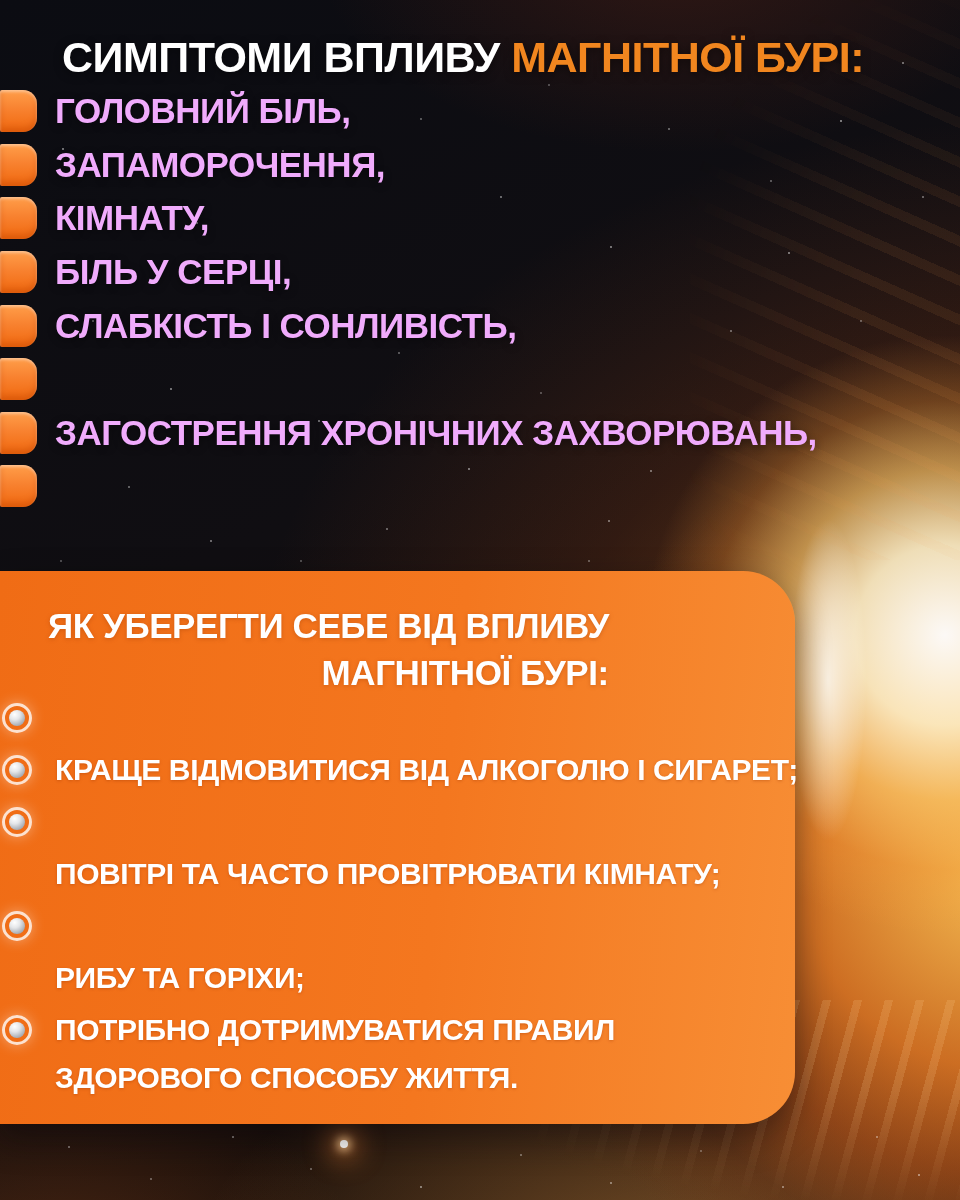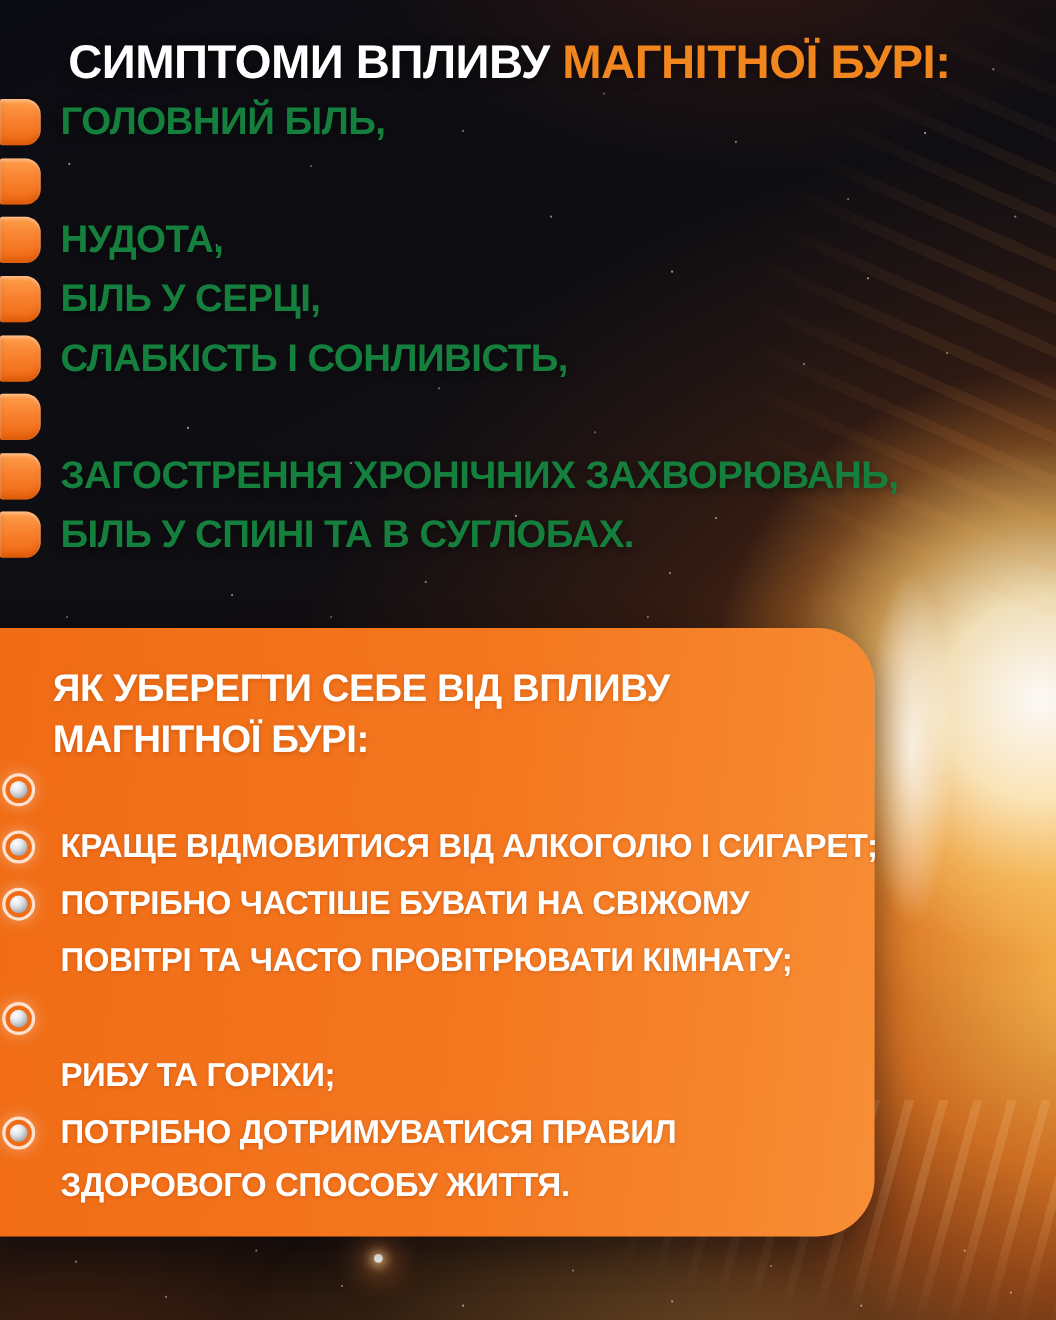--- a/index.html
+++ b/index.html
@@ -52,29 +52,29 @@
     text-shadow:0 2px 10px rgba(0,0,0,.5);}
   .title .hl{color:#F1861F;}
 
   
   .symptoms{list-style:none;margin:0;padding:0;}
   .symptom-row{position:absolute;left:0;height:42px;width:960px;}
   .tab{position:absolute;left:0;top:0;width:37px;height:42px;border-radius:2px 14px 14px 2px;
     background:linear-gradient(180deg,#FF9E4A 0%,#F88230 45%,#F0680E 100%);
     box-shadow:inset 0 2px 3px rgba(255,255,255,.4), inset 0 -4px 6px rgba(180,60,0,.35);}
   .symptom-txt{position:absolute;left:55px;top:0;line-height:42px;font-size:35px;font-weight:bold;
-    color:#15803d;letter-spacing:-.5px;white-space:nowrap;text-shadow:0 2px 8px rgba(0,0,0,.45);}
+    color:#f0abfc;letter-spacing:-.5px;white-space:nowrap;text-shadow:0 2px 8px rgba(0,0,0,.45);}
 
   
   .card{position:absolute;left:0;top:571px;width:795px;height:553px;
     border-radius:0 52px 52px 0;
     background:linear-gradient(96deg,#F06C15 0%,#F4771F 55%,#F78E35 100%);
     box-shadow:0 14px 34px rgba(12,6,10,.45);}
   .card-heading{position:absolute;left:48px;top:31px;margin:0;font-size:35px;line-height:47px;
-    font-weight:bold;color:#fff;letter-spacing:-.4px;text-shadow:0 1px 4px rgba(150,55,0,.35);}
+    font-weight:bold;color:#fff;letter-spacing:-.4px;text-shadow:0 1px 4px rgba(150,55,0,.35);text-align:right;}
   .card-heading span{display:block;white-space:nowrap;}
   .tips{list-style:none;margin:0;padding:0;}
   .tip-row{position:absolute;left:0;height:42px;width:795px;}
   .tip-icon{position:absolute;left:2px;top:6px;width:30px;height:30px;border-radius:50%;
     border:3px solid rgba(255,255,255,.8);box-sizing:border-box;
     box-shadow:0 0 14px rgba(255,255,255,.38);display:flex;align-items:center;justify-content:center;}
   .tip-icon .dot{width:16px;height:16px;border-radius:50%;
     background:radial-gradient(circle at 35% 28%, #ffffff 0%, #e4e6e9 35%, #aeb2b9 70%, #878c95 100%);}
   .tip-txt{position:absolute;left:55px;top:0;line-height:42px;font-size:30px;font-weight:bold;
     color:#fff;letter-spacing:-.4px;white-space:nowrap;text-shadow:0 1px 3px rgba(150,50,0,.35);}
@@ -96,43 +96,43 @@
 
   <h1 class="title"><span>СИМПТОМИ ВПЛИВУ </span><span class="hl">МАГНІТНОЇ БУРІ:</span></h1>
 
   <ul class="symptoms">
     <li class="symptom-row" style="top:90px">
         <span class="tab"></span>
         <span class="symptom-txt">ГОЛОВНИЙ БІЛЬ,</span>
       </li>
     <li class="symptom-row" style="top:144px">
         <span class="tab"></span>
+        <span class="symptom-txt">ЗАПАМОРОЧЕННЯ,</span>
       </li>
     <li class="symptom-row" style="top:197px">
         <span class="tab"></span>
-        <span class="symptom-txt">НУДОТА,</span>
+        <span class="symptom-txt">КІМНАТУ,</span>
       </li>
     <li class="symptom-row" style="top:251px">
         <span class="tab"></span>
         <span class="symptom-txt">БІЛЬ У СЕРЦІ,</span>
       </li>
     <li class="symptom-row" style="top:305px">
         <span class="tab"></span>
         <span class="symptom-txt">СЛАБКІСТЬ І СОНЛИВІСТЬ,</span>
       </li>
     <li class="symptom-row" style="top:358px">
         <span class="tab"></span>
       </li>
     <li class="symptom-row" style="top:412px">
         <span class="tab"></span>
         <span class="symptom-txt">ЗАГОСТРЕННЯ ХРОНІЧНИХ ЗАХВОРЮВАНЬ,</span>
       </li>
     <li class="symptom-row" style="top:465px">
         <span class="tab"></span>
-        <span class="symptom-txt">БІЛЬ У СПИНІ ТА В СУГЛОБАХ.</span>
       </li>
   </ul>
 
   <section class="card">
     <h2 class="card-heading">
         <span>ЯК УБЕРЕГТИ СЕБЕ ВІД ВПЛИВУ</span>
         <span>МАГНІТНОЇ БУРІ:</span>
       </h2>
 
     <ul class="tips">
@@ -144,21 +144,20 @@
       <li class="tip-row" style="top:178px">
           <span class="tip-icon">
             <span class="dot"></span>
           </span>
           <span class="tip-txt">КРАЩЕ ВІДМОВИТИСЯ ВІД АЛКОГОЛЮ І СИГАРЕТ;</span>
         </li>
       <li class="tip-row" style="top:230px">
           <span class="tip-icon">
             <span class="dot"></span>
           </span>
-          <span class="tip-txt">ПОТРІБНО ЧАСТІШЕ БУВАТИ НА СВІЖОМУ</span>
         </li>
       <li class="tip-row" style="top:282px">
           <span class="tip-txt">ПОВІТРІ ТА ЧАСТО ПРОВІТРЮВАТИ КІМНАТУ;</span>
         </li>
       <li class="tip-row" style="top:334px">
           <span class="tip-icon">
             <span class="dot"></span>
           </span>
         </li>
       <li class="tip-row" style="top:386px">

